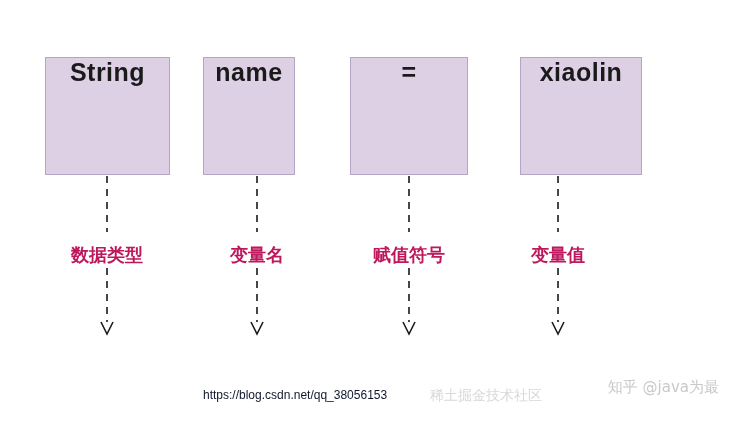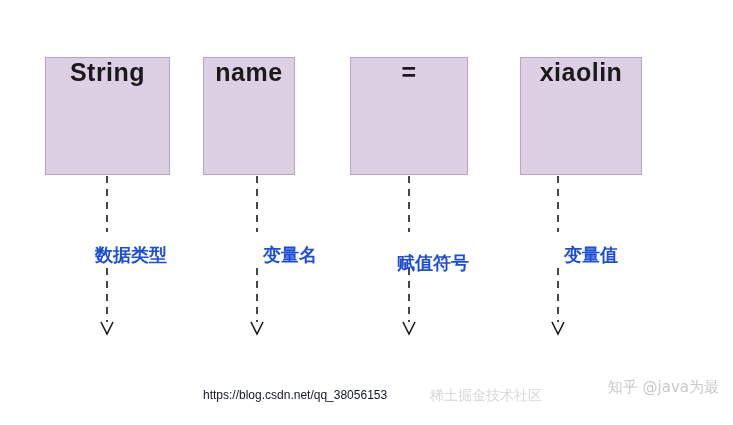--- a/index.html
+++ b/index.html
@@ -34,22 +34,22 @@
     font-size: 25px;
     font-weight: bold;
     color: #1a1a1a;
     letter-spacing: 0.5px;
     font-family: "Liberation Sans", sans-serif;
   }
   .caption {
     position: absolute;
     font-size: 18px;
     font-weight: bold;
-    color: #1d4ed8;
-    text-align: right;
+    color: #be185d;
+    text-align: center;
     white-space: nowrap;
     font-family: "DejaVu Sans", sans-serif;
   }
   .connector {
     position: absolute;
     pointer-events: none;
   }
   .watermark-url {
     position: absolute;
     left: 203px;
@@ -115,20 +115,20 @@
 
       <polyline points="101,322 107,334 113,322"></polyline>
       <polyline points="251,322 257,334 263,322"></polyline>
       <polyline points="403,322 409,334 415,322"></polyline>
       <polyline points="552,322 558,334 564,322"></polyline>
     </g>
   </svg>
 
   <div class="caption" style="left:47px; top:243px; width:120px;">数据类型</div>
   <div class="caption" style="left:197px; top:243px; width:120px;">变量名</div>
-  <div class="caption" style="left:349px; top:243px; width:120px;margin-top:8px;">赋值符号</div>
+  <div class="caption" style="left:349px; top:243px; width:120px;">赋值符号</div>
   <div class="caption" style="left:498px; top:243px; width:120px;">变量值</div>
 
   <div class="watermark-url">https://blog.csdn.net/qq_38056153</div>
   <div class="watermark-site">稀土掘金技术社区</div>
   <div class="watermark-zhihu">知乎 @java为最</div>
 
 </div>
 
 </body></html>

